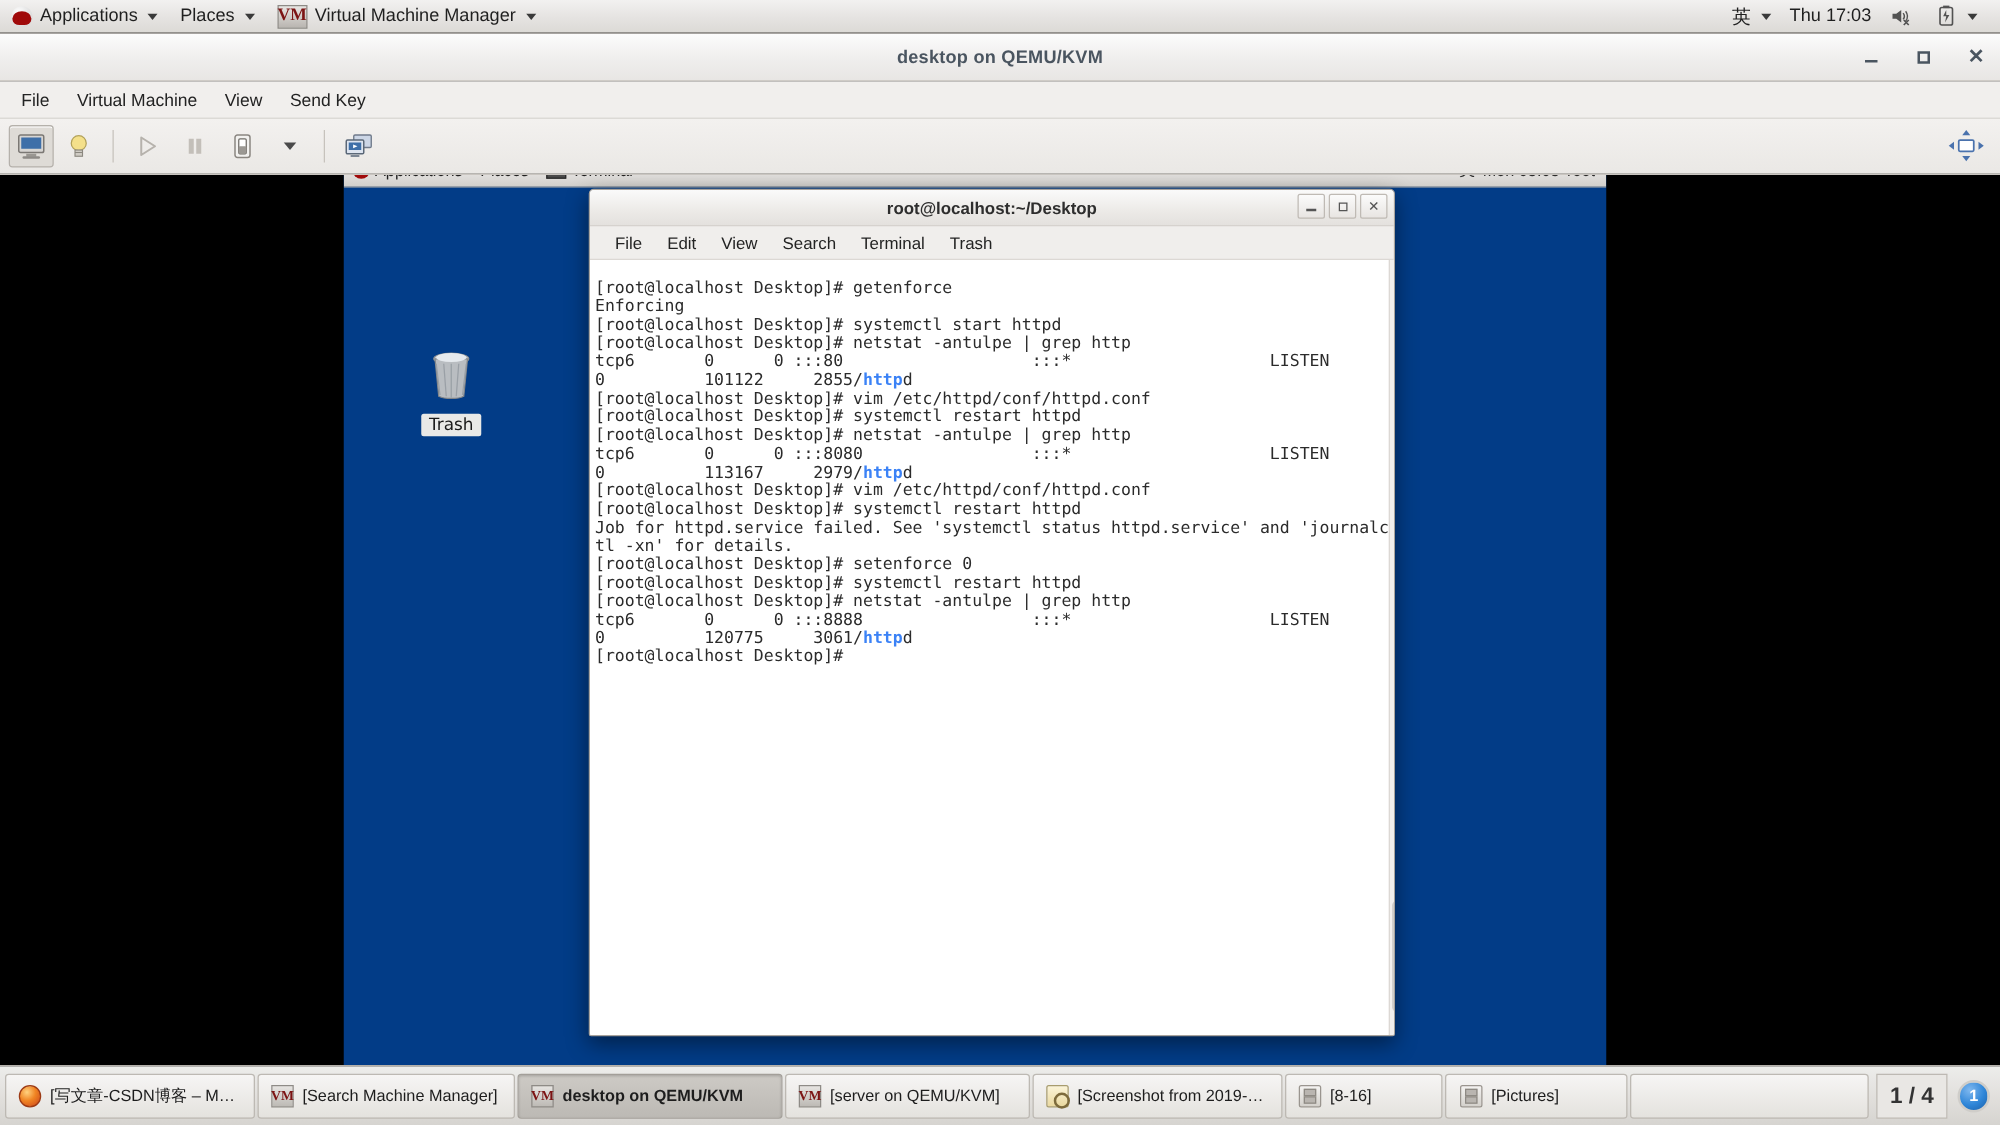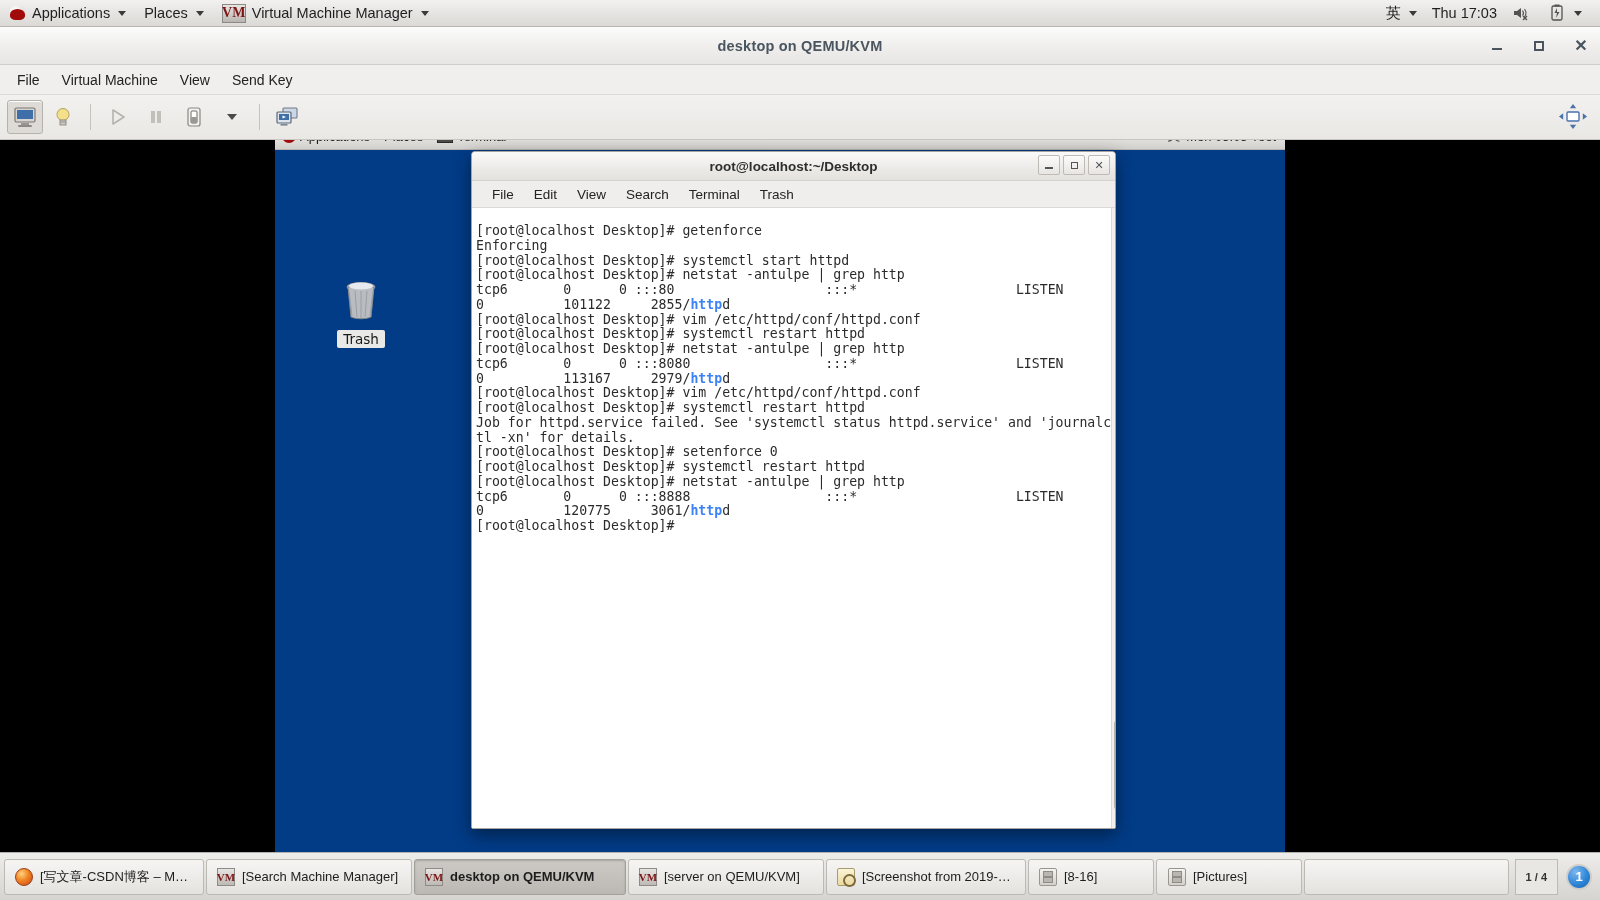--- a/index.html
+++ b/index.html
@@ -184,21 +184,21 @@
   .ticon.nautilus::before { top: 2px; } .ticon.nautilus::after { bottom: 2px; }
   .ticon.shot { background: linear-gradient(to bottom, #fbf4d8, #ead9a0); border: 1px solid #a89c6e; border-radius: 2px;
                 position: relative; }
   .ticon.shot::after { content: ""; position: absolute; right: -2px; bottom: -2px; width: 9px; height: 9px;
                        border: 2px solid #7d6b3c; border-radius: 50%; }
   .tb-spacer { flex: 1 1 auto; min-width: 0; height: 36px; border: 1px solid #bdb9b3; border-radius: 3px;
                background: linear-gradient(to bottom, #f6f5f4, #e4e2de); }
   .pager {
     flex: 0 0 auto; margin-left: 4px; height: 36px; display: flex; align-items: center;
     padding: 0 10px; border: 1px solid #bdb9b3; background: #e9e7e4;
-    font-size: 11px; color: #333; font-weight: bold;
+    font-size: 18px; color: #333; font-weight: bold;
   }
   .pager-badge {
     flex: 0 0 auto; margin-left: 6px; margin-right: 4px;
     width: 26px; height: 26px; border-radius: 50%;
     background: radial-gradient(circle at 35% 28%, #7fb8ef 0%, #2f86d8 55%, #1b5fa8 100%);
     border: 2px solid #cfcdc9;
     display: flex; align-items: center; justify-content: center;
     color: #fff; font-size: 13px; font-weight: bold;
   }
 </style>

